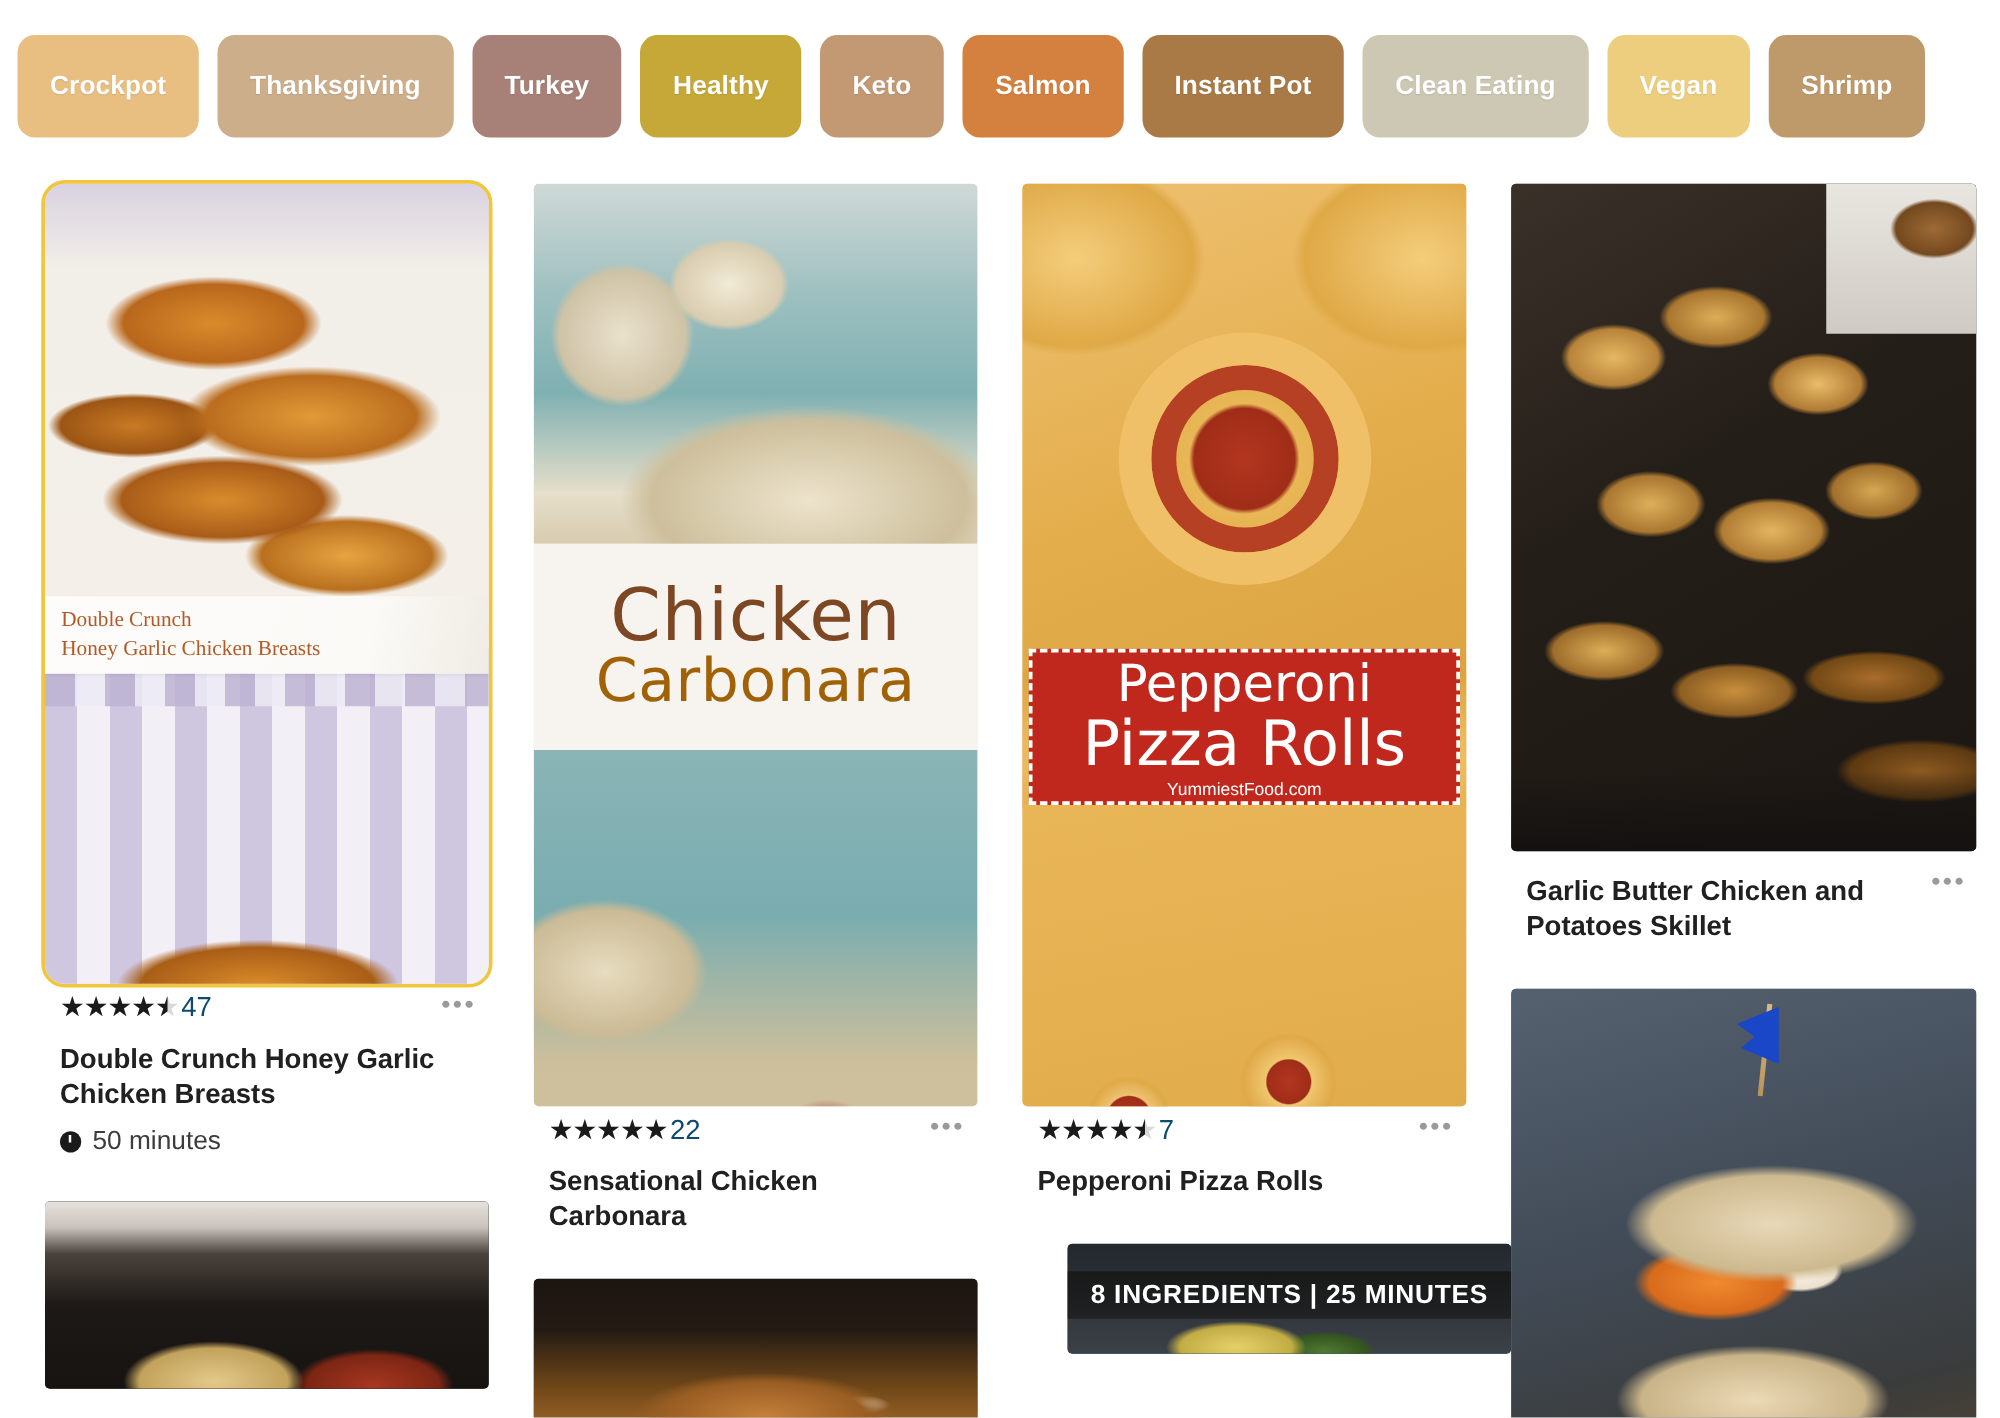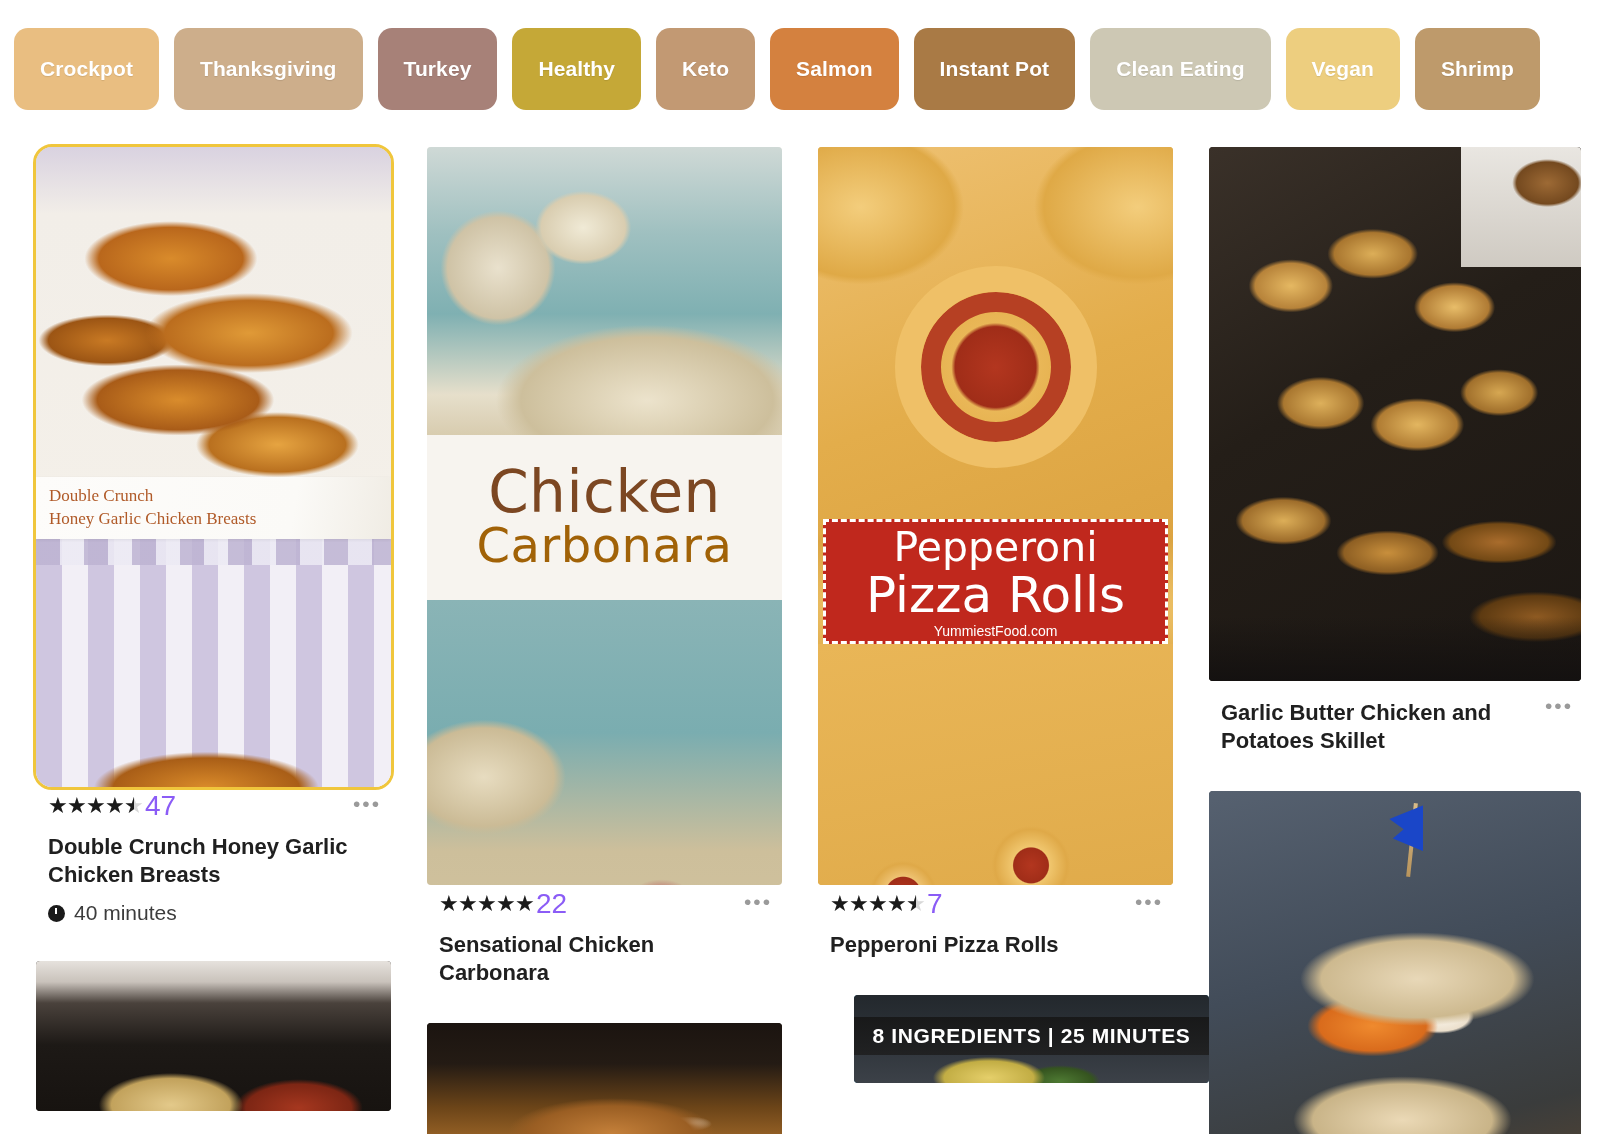--- a/index.html
+++ b/index.html
@@ -57,21 +57,21 @@
 
   .meta { padding: 4px 2px 0 12px; }
   .ratingrow {
     display: flex; align-items: center;
     height: 30px; position: relative;
   }
   .stars { font-size: 22px; letter-spacing: -1px; color: #1a1a1a; line-height: 1; display: flex; }
   .star { position: relative; width: 19px; display: inline-block; }
   .star .bg { color: #d8d8d8; }
   .star .fg { position: absolute; left: 0; top: 0; overflow: hidden; color: #1a1a1a; }
-  .rcount { font-size: 28px; color: #8b5cf6; margin-left: 2px; }
+  .rcount { font-size: 22px; color: #0c4a6e; margin-left: 2px; }
   .dots {
     position: absolute; right: 8px; top: 6px;
     color: #9a9a9a; font-size: 21px; letter-spacing: 2px;
     cursor: pointer; line-height: 14px;
   }
   .title {
     font-size: 22px; font-weight: bold; color: #202020;
     line-height: 1.28; margin-top: 12px; max-width: 330px;
     cursor: pointer;
   }
@@ -318,21 +318,21 @@
               <span class="star"><span class="bg">★</span><span class="fg" style="width:100%">★</span></span>
               <span class="star"><span class="bg">★</span><span class="fg" style="width:100%">★</span></span>
               <span class="star"><span class="bg">★</span><span class="fg" style="width:50%">★</span></span>
             </span>
           <span class="rcount">47</span>
           <span class="dots">•••</span>
         </div>
         <div class="title">Double Crunch Honey Garlic Chicken Breasts</div>
         <div class="time">
           <span class="clock"></span>
-          <span>40 minutes</span>
+          <span>50 minutes</span>
         </div>
       </div>
     </div>
 
     <div class="card">
       <div class="imgwrap img-skillet">
         <div class="ph skillet-in"></div>
       </div>
     </div>
 

